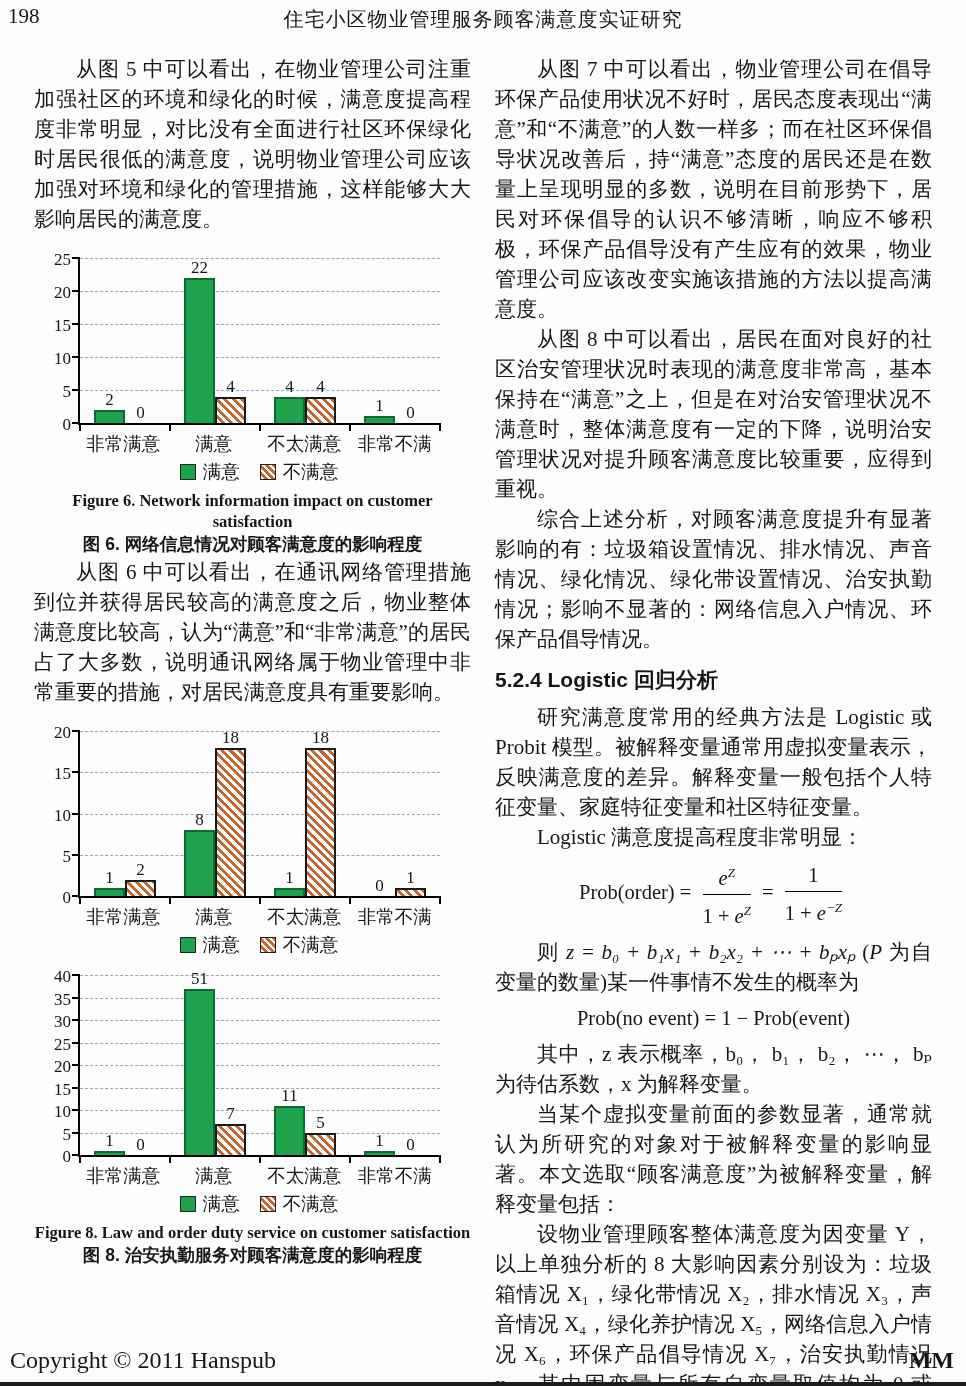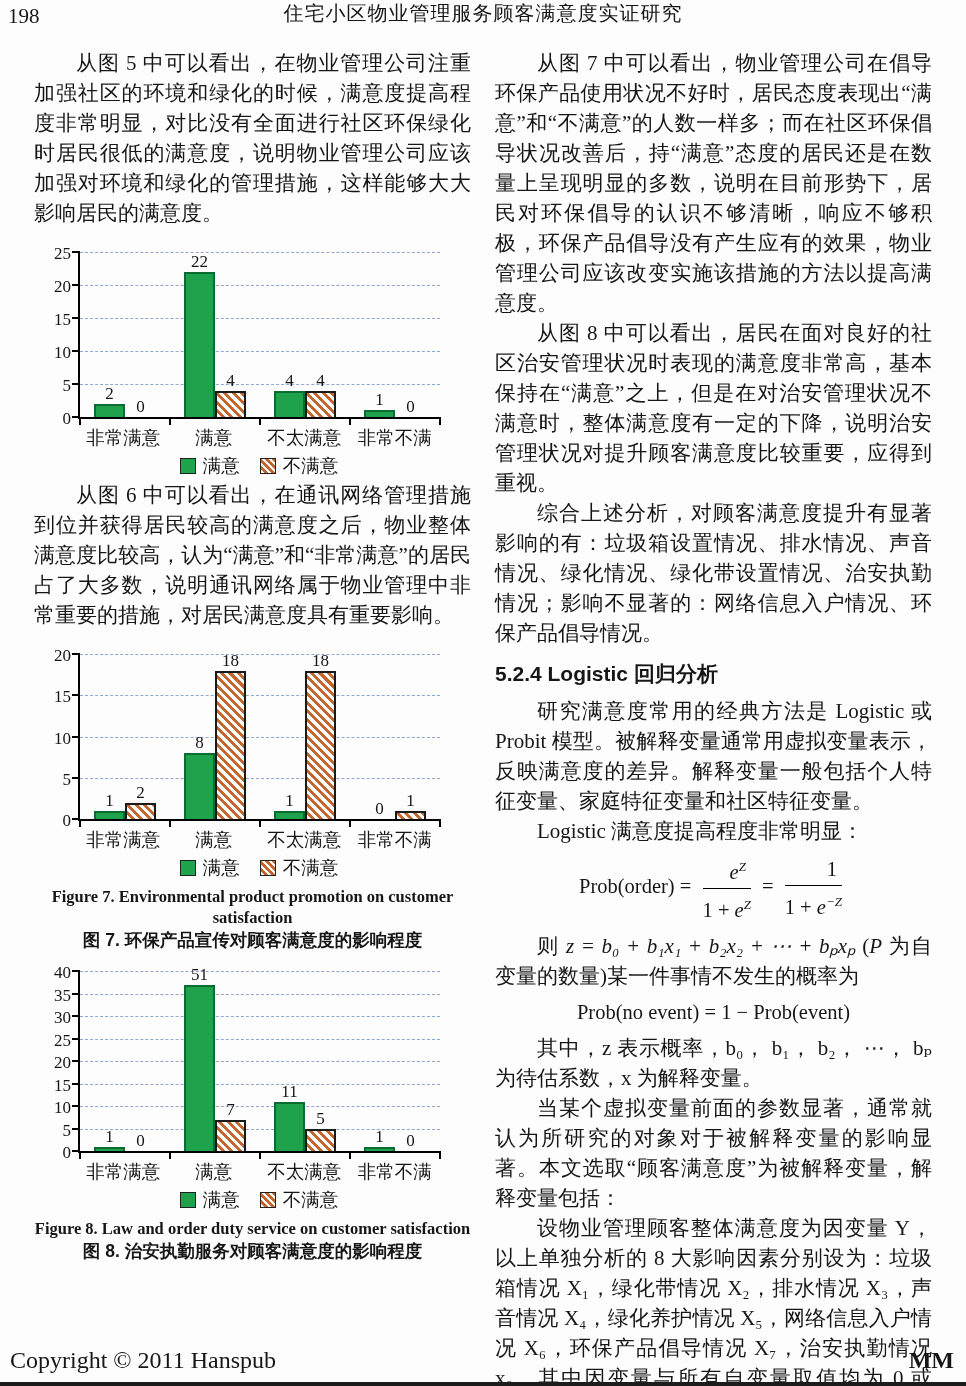--- a/index.html
+++ b/index.html
@@ -1,18 +1,18 @@
 <!DOCTYPE html>
 <html><head>
 <meta charset="utf-8">
 <style>
   html,body{margin:0;padding:0;background:#e8e8e8;}
   .page{position:relative;width:966px;height:1386px;background:#fdfdfd;margin:0 auto;
         font-family:"Liberation Serif","DejaVu Serif",serif;color:#161616;overflow:hidden;}
-  .header{position:relative;height:36px;padding-top:0;}
+  .header{position:relative;height:36px;padding-top:6px;}
   .pagenum{position:absolute;left:8px;top:4px;font-size:21px;}
   .htitle{text-align:center;font-size:20px;letter-spacing:1px;}
   .cols{display:flex;gap:24px;padding:0 34px;margin-top:12px;}
   .col{width:437px;}
   p.body{font-size:21px;line-height:30px;text-align:justify;text-indent:2em;margin:0;}
   .sec-heading{font-size:21px;font-weight:bold;line-height:28px;margin:12px 0 8px;
         font-family:Liberation Sans, sans-serif;}
   
   .chart-block{margin:24px 0 2px 10px;width:396px;}
   .chart-row{display:flex;}
@@ -40,21 +40,21 @@
   .chip.hatched{background:repeating-linear-gradient(45deg,#fff 0 2.5px,#c4662e 2.5px 5px);border:1.5px solid #222;}
   
   .caption{margin:6px 0 0 0;}
   .cap-en{font-size:16.5px;font-weight:bold;text-align:center;line-height:21px;}
   .cap-zh{font-size:17.5px;font-weight:bold;text-align:center;line-height:25px;
         font-family:"Liberation Sans","DejaVu Sans",sans-serif;}
   .after-caption{margin-top:22px;}
   
   .formula{text-align:center;font-size:20.5px;line-height:30px;margin:6px 0;}
   .formula i, p.body i{font-family:"Liberation Serif",serif;}
-  .frac{display:inline-block;vertical-align:middle;text-align:right;margin:0 6px;}
+  .frac{display:inline-block;vertical-align:middle;text-align:center;margin:0 6px;}
   .frac .num{display:block;border-bottom:1.7px solid #000;padding:0 5px 1px;}
   .frac .den{display:block;padding-top:1px;}
   sup{font-size:13px;}
   
   .footer-left{position:absolute;left:10px;bottom:12px;font-size:24px;}
   .footer-right{position:absolute;right:12px;bottom:12px;font-size:24px;font-weight:bold;}
   .bottombar{position:absolute;left:0;right:0;bottom:0;height:4px;background:#1c1c1c;}
 </style>
 </head>
 <body>
@@ -150,20 +150,24 @@
             <span class="legenditem">
               <span class="chip green"></span>
               <span>满意</span>
             </span>
             <span class="legenditem">
               <span class="chip hatched"></span>
               <span>不满意</span>
             </span>
           </div>
         </div>
+      <div class="caption">
+        <div class="cap-en">Figure 6. Network information impact on customer satisfaction</div>
+        <div class="cap-zh">图 6. 网络信息情况对顾客满意度的影响程度</div>
+      </div>
 
       <p class="body after-caption">从图 6 中可以看出，在通讯网络管理措施到位并获得居民较高的满意度之后，物业整体满意度比较高，认为“满意”和“非常满意”的居民占了大多数，说明通讯网络属于物业管理中非常重要的措施，对居民满意度具有重要影响。</p>
 
       <div class="chart-block">
           <div class="chart-row">
             <div class="yaxis">
               <span class="ytick" style="bottom: -10px;">0</span>
               <span class="ytick" style="bottom: 31.25px;">5</span>
               <span class="ytick" style="bottom: 72.5px;">10</span>
               <span class="ytick" style="bottom: 113.75px;">15</span>
@@ -237,25 +241,20 @@
             <span class="legenditem">
               <span class="chip green"></span>
               <span>满意</span>
             </span>
             <span class="legenditem">
               <span class="chip hatched"></span>
               <span>不满意</span>
             </span>
           </div>
         </div>
-      <div class="caption">
-        <div class="cap-en">Figure 7. Environmental product promotion on customer</div>
-        <div class="cap-en">satisfaction</div>
-        <div class="cap-zh">图 7. 环保产品宣传对顾客满意度的影响程度</div>
-      </div>
 
       <div class="chart-block" style="margin-top:18px;">
           <div class="chart-row">
             <div class="yaxis">
               <span class="ytick" style="bottom: -10px;">0</span>
               <span class="ytick" style="bottom: 12.5px;">5</span>
               <span class="ytick" style="bottom: 35px;">10</span>
               <span class="ytick" style="bottom: 57.5px;">15</span>
               <span class="ytick" style="bottom: 80px;">20</span>
               <span class="ytick" style="bottom: 102.5px;">25</span>

